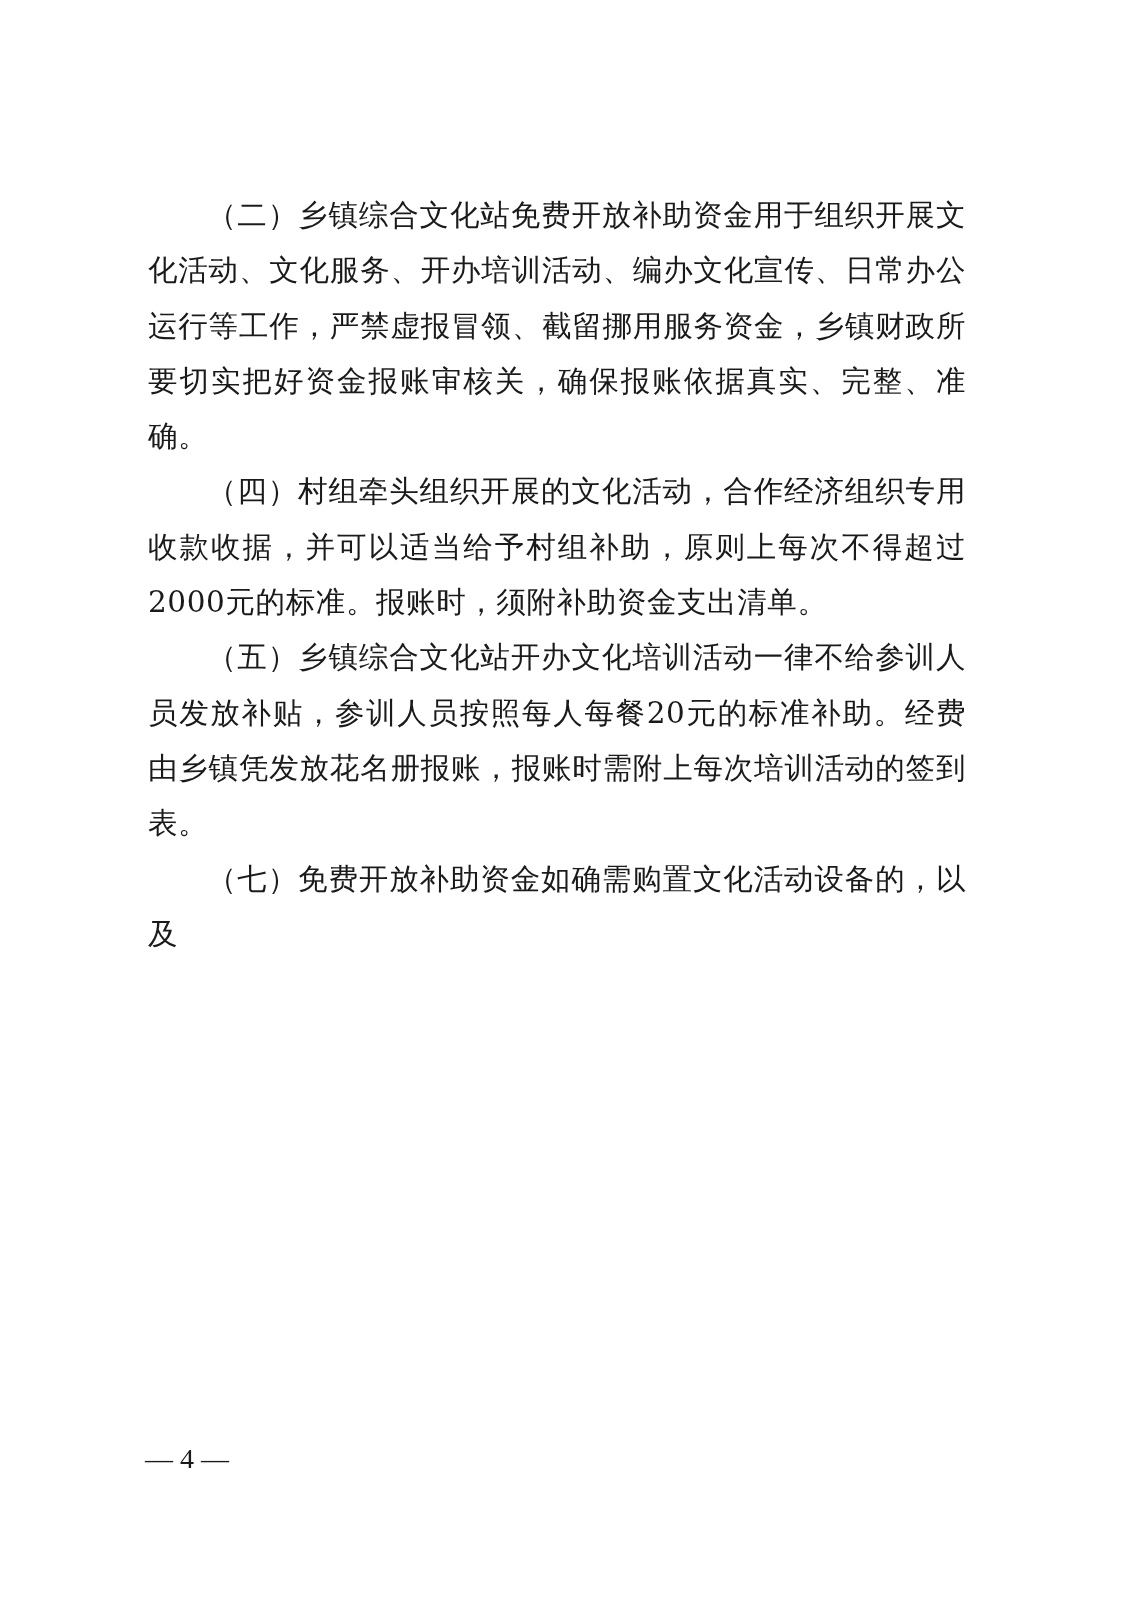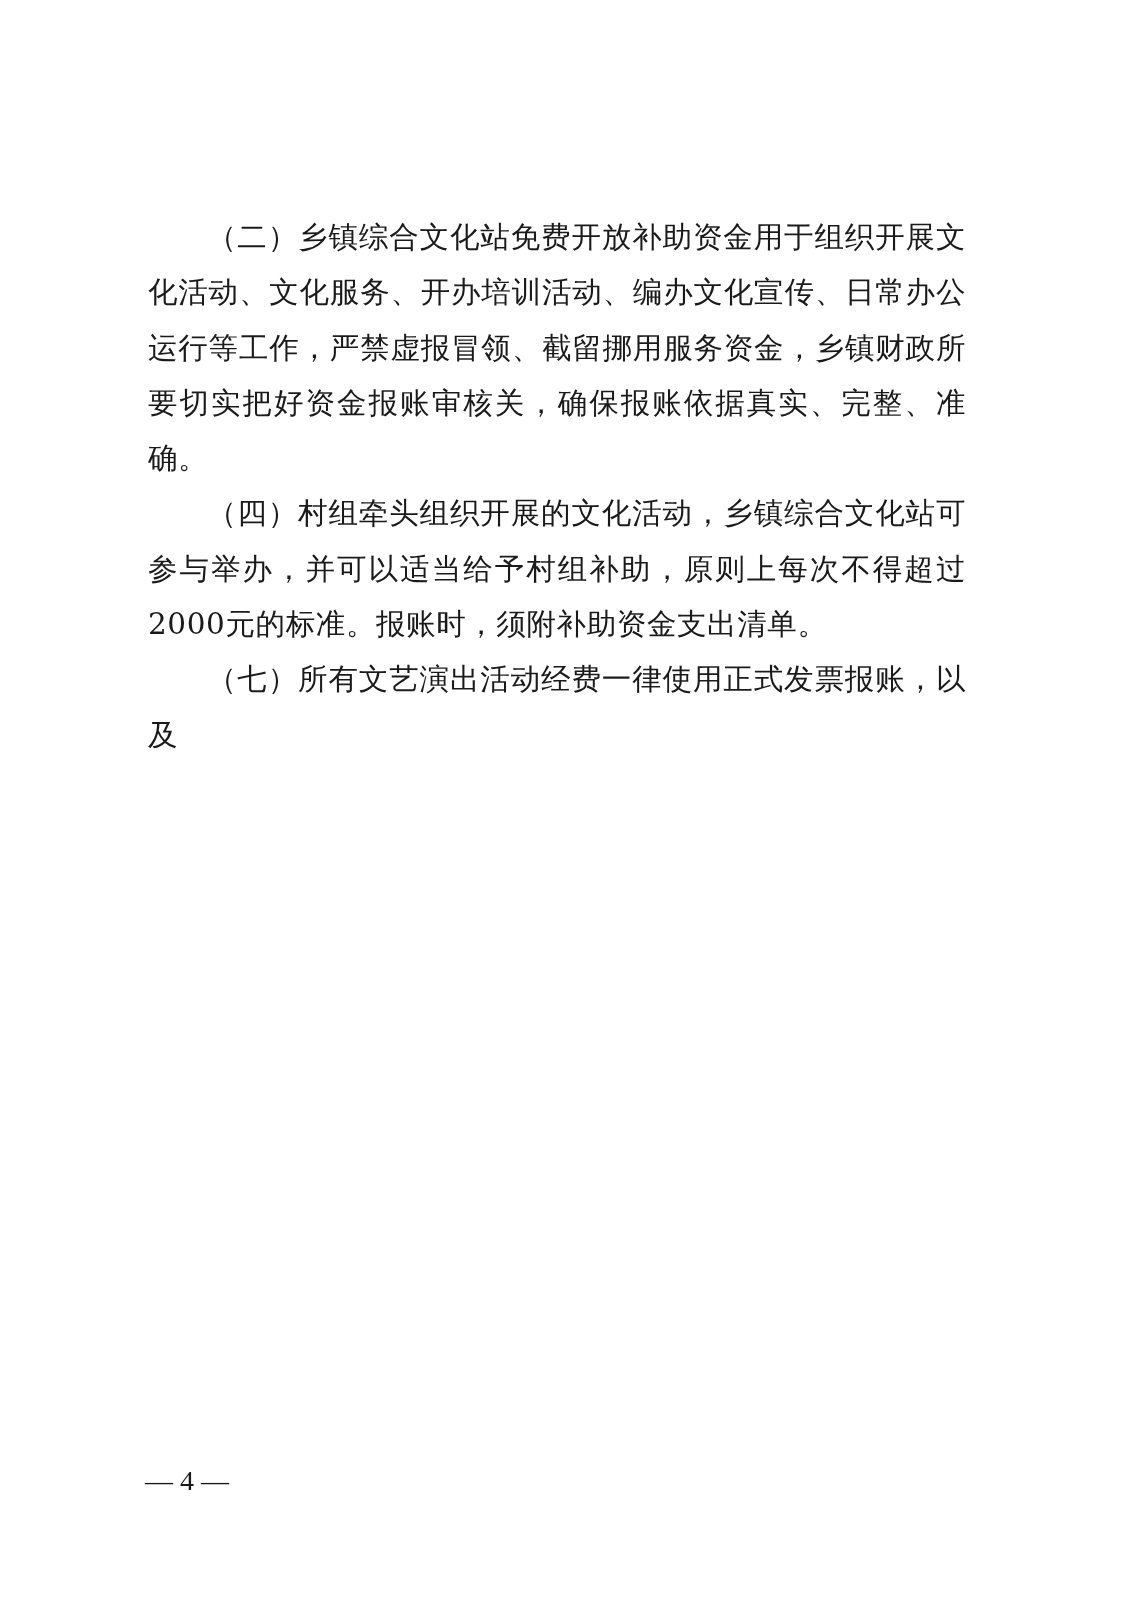--- a/index.html
+++ b/index.html
@@ -1,20 +1,19 @@
 <!DOCTYPE html>
 <html><head>
 <meta charset="utf-8">
 <style>
   html, body { margin: 0; padding: 0; background: #ffffff; }
   body { width: 1131px; height: 1600px; position: relative; overflow: hidden; }
   .page {
     position: absolute; left: 0; top: 0; width: 1131px; height: 1336px;
     background: #ffffff;
-    margin-top: 22px;
   }
   .text-block {
     position: absolute; left: 148px; top: 188px; width: 818px;
     font-family: "DejaVu Serif", "Liberation Serif", serif;
     font-size: 29.5px;
     line-height: 55.3px;
     color: #1a1a1a;
     letter-spacing: 0.6px;
   }
   .para {
@@ -30,17 +29,18 @@
     color: #1a1a1a;
     white-space: nowrap;
   }
 </style>
 </head>
 <body>
 
 <div class="page">
   <div class="text-block">
     <p class="para">（二）乡镇综合文化站免费开放补助资金用于组织开展文化活动、文化服务、开办培训活动、编办文化宣传、日常办公运行等工作，严禁虚报冒领、截留挪用服务资金，乡镇财政所要切实把好资金报账审核关，确保报账依据真实、完整、准确。</p>
-    <p class="para">（四）村组牵头组织开展的文化活动，乡镇综合文化站可参与举办，并可以适当给予村组补助，原则上每次不得超过2000元的标准。报账时，须附补助资金支出清单。</p>
-    <p class="para">（七）所有文艺演出活动经费一律使用正式发票报账，以及</p>
+    <p class="para">（四）村组牵头组织开展的文化活动，合作经济组织专用收款收据，并可以适当给予村组补助，原则上每次不得超过2000元的标准。报账时，须附补助资金支出清单。</p>
+    <p class="para">（五）乡镇综合文化站开办文化培训活动一律不给参训人员发放补贴，参训人员按照每人每餐20元的标准补助。经费由乡镇凭发放花名册报账，报账时需附上每次培训活动的签到表。</p>
+    <p class="para">（七）免费开放补助资金如确需购置文化活动设备的，以及</p>
   </div>
   <div class="page-number">— 4 —</div>
 </div>
 
 </body></html>

